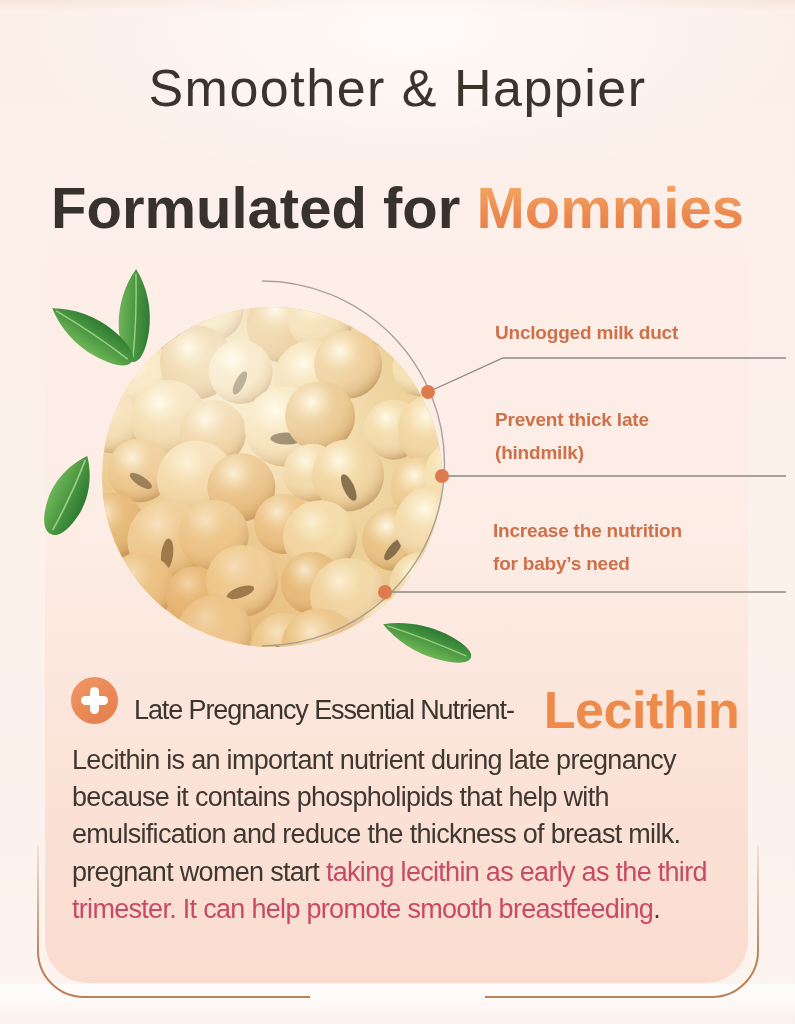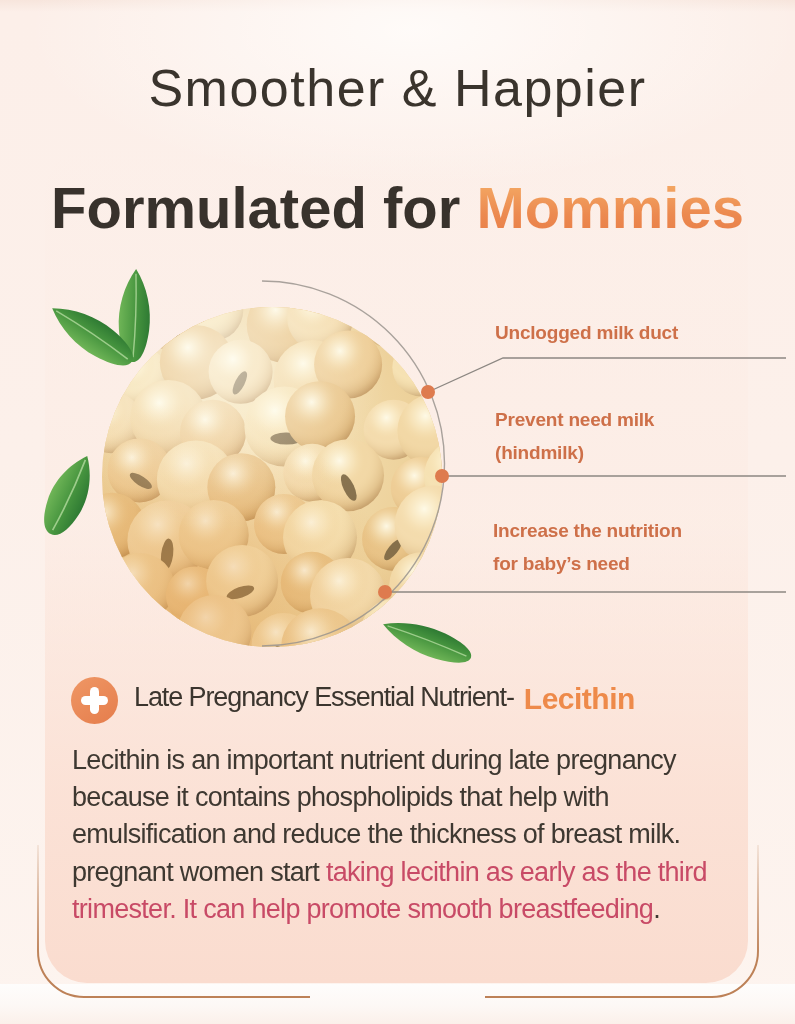--- a/index.html
+++ b/index.html
@@ -34,23 +34,23 @@
   #callout1{left:495px;top:316px;}
   #callout2{left:495px;top:403px;}
   #callout3{left:493px;top:514px;}
 
   
   #plus-badge{left:71px;top:677px;width:47px;height:47px;border-radius:50%;
     background:linear-gradient(145deg,#ef9765 0%,#e57d4c 100%);}
   #plus-badge .bar{position:absolute;background:#fff;border-radius:5px;}
   #plus-badge .h{left:10px;top:19px;width:27px;height:9px;}
   #plus-badge .v{left:19px;top:10px;width:9px;height:27px;}
-  #section-header{left:134px;top:684px;display:flex;align-items:flex-start;}
+  #section-header{left:134px;top:684px;display:flex;align-items:center;gap:20px;}
   #section-header .pre{font-size:27px;font-weight:500;letter-spacing:-1.1px;color:#3b352e;line-height:1;}
-  #section-header .hl{font-size:30px;font-weight:700;letter-spacing:-.5px;color:#ee8a4a;line-height:1;margin-left:10px;}
+  #section-header .hl{font-size:52px;font-weight:700;letter-spacing:-.5px;color:#ee8a4a;line-height:1;margin-left:10px;}
 
   
   #paragraph{left:72px;top:742px;font-size:27px;line-height:37.2px;letter-spacing:-.7px;color:#3e3831;}
   #paragraph .pink{color:#c84a66;}
   #paragraph .dark{color:#3e3831;}
   #paragraph div{white-space:nowrap;}
 
   svg{display:block;}
 </style>
 </head>
@@ -335,21 +335,21 @@
     <use href="#leaf" transform="translate(92,335) rotate(-56) scale(0.75,0.98)"></use>
     <use href="#leaf" transform="translate(69,495) rotate(25) scale(0.82,0.88)"></use>
     <use href="#leaf" transform="translate(427,641) rotate(-69) scale(0.64,0.96)"></use>
   </svg>
 
   <div class="abs nowrap" id="title1">Smoother &amp; Happier</div>
   <div class="abs nowrap" id="title2"><span>Formulated for </span><span class="hl">Mommies</span></div>
 
   <div class="abs nowrap callout" id="callout1">Unclogged milk duct</div>
   <div class="abs callout" id="callout2">
-    <div class="nowrap">Prevent need milk</div>
+    <div class="nowrap">Prevent thick late</div>
     <div class="nowrap">(hindmilk)</div>
   </div>
   <div class="abs callout" id="callout3">
     <div class="nowrap">Increase the nutrition</div>
     <div class="nowrap">for baby’s need</div>
   </div>
 
   <div class="abs" id="plus-badge">
     <span class="bar h"></span>
     <span class="bar v"></span>

